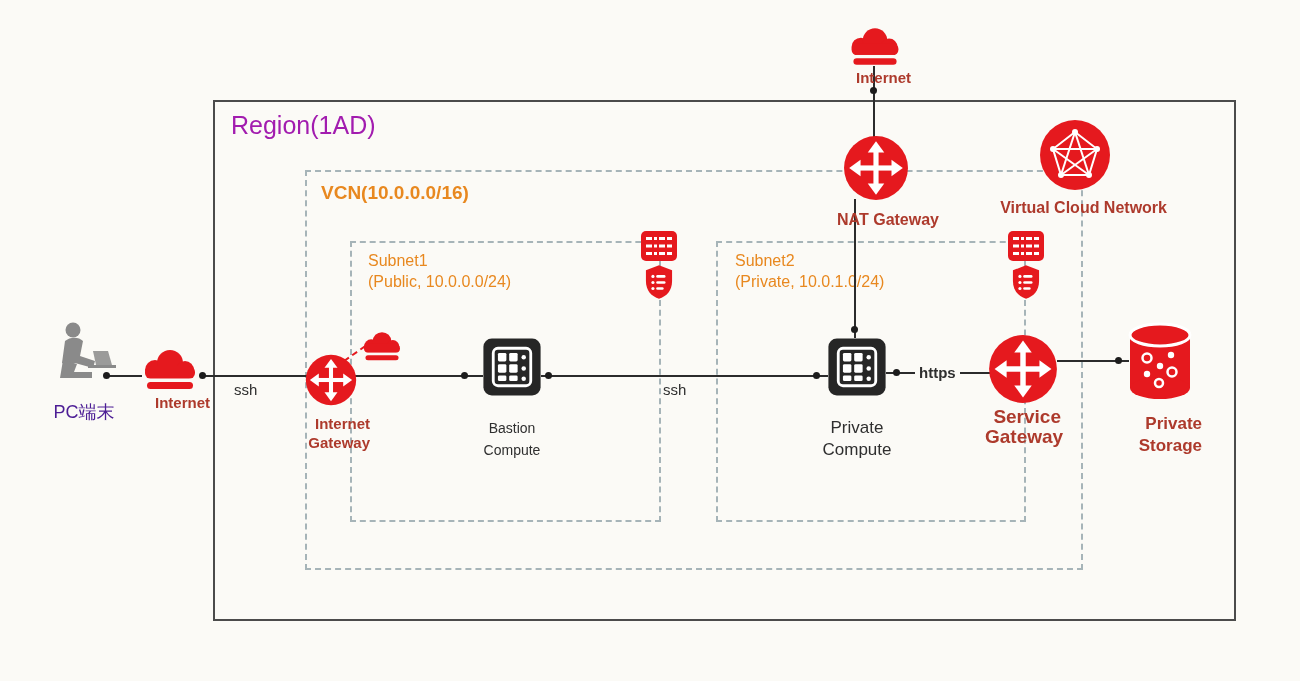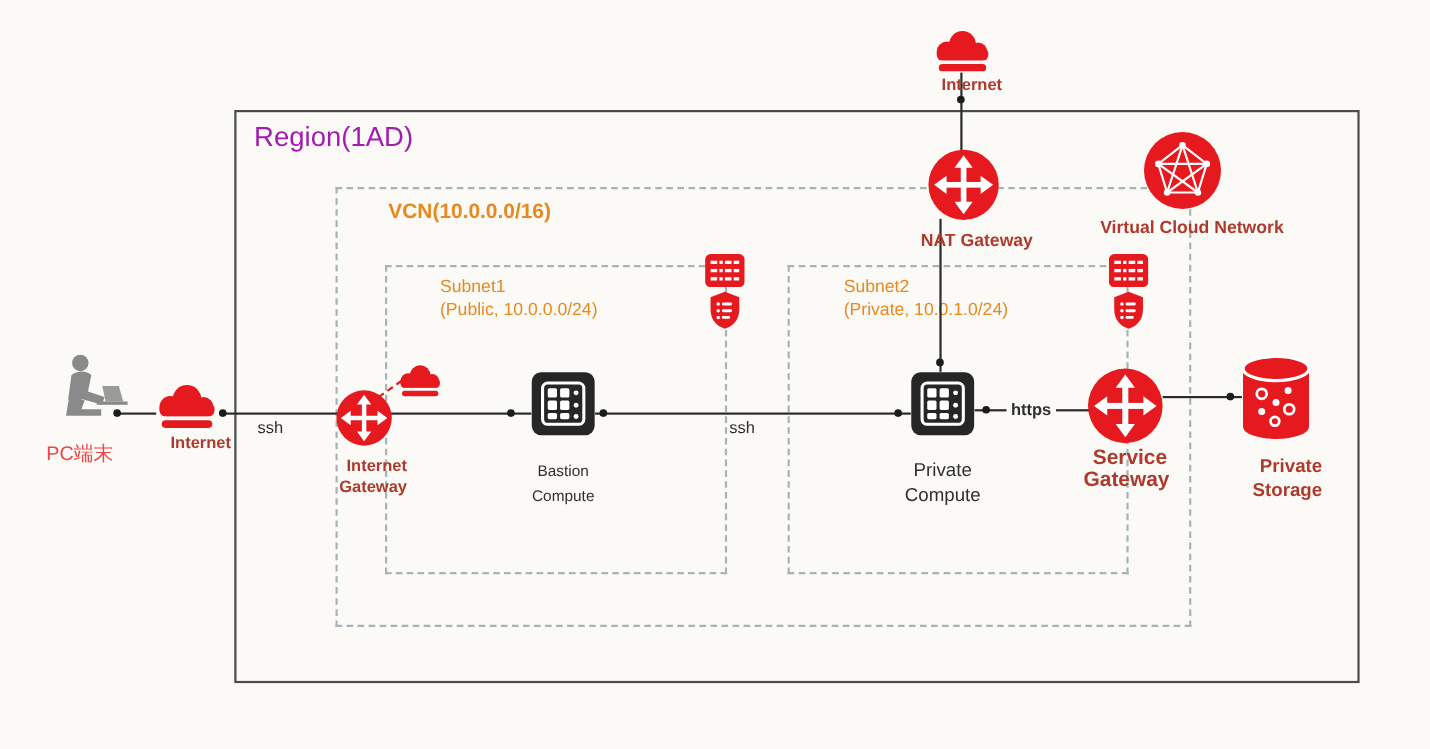--- a/index.html
+++ b/index.html
@@ -7,21 +7,21 @@
   .canvas { position:relative; width:1300px; height:681px; background:#fbfaf6; overflow:hidden; }
   .abs { position:absolute; }
   .box-solid { border:2px solid #4b4b4b; }
   .box-dashed { border:2px dashed #a6b4b8; }
   .edge { background:#2b2b2b; }
   .edge.h { height:2px; }
   .edge.v { width:2px; }
   .dot { width:7px; height:7px; border-radius:50%; background:#1c1c1c; }
   .lbl-red { color:var(--label-red,#ad3a2c); font-weight:bold; text-align:right; }
   .lbl-dark { color:#2f2f2f; font-weight:normal; text-align:center; }
-  .lbl-orange { color:var(--orange,#e8881f);margin-left:32px; }
+  .lbl-orange { color:var(--orange,#e8881f); }
   .icon-red { color:var(--icon-red,#e5191e); }
   .icon-dark { color:#262626; }
   .icon-gray { color:#8a8a8a; }
   .edge-label { background:#fbfaf6; padding:0 4px; font-weight:bold; color:#2f2f2f; font-size:15px; }
   .two-line span { display:block; }
   svg { display:block; width:100%; height:100%; }
 </style>
 </head>
 <body>
 
@@ -70,21 +70,21 @@
         <circle cx="27" cy="10" r="7.5"></circle>
         <path d="M19 21 C24 16.5 33 16.5 37 21 L34 36 L49 41 L47 48 L29 43 L23 45 L16 43 Z"></path>
         <path d="M17 40 L31 44 L28 52 L46 52 L46 58 L14 58 Z"></path>
         <rect x="42" y="45" width="28" height="3"></rect>
       </g>
       <g fill="currentColor" opacity="0.85">
         <path d="M47 31 L62 31 L66 45 L50 45 Z"></path>
       </g>
     </svg>
   </div>
-  <div class="abs" style="left:42px;top:400px;width:84px;font-size:18px;color:#ef4444;">PC端末</div>
+  <div class="abs" style="left:42px;top:400px;width:84px;text-align:center;font-size:18px;color:#4c1d95;">PC端末</div>
 
   <div class="abs icon-red" style="left:138px;top:349px;width:64px;height:42px;">
     <svg viewBox="0 0 64 42">
       <g fill="currentColor">
         <circle cx="17" cy="21" r="10"></circle>
           <circle cx="32" cy="14" r="13"></circle>
           <circle cx="47" cy="21" r="9"></circle>
         <rect x="7" y="17" width="50" height="13" rx="6"></rect>
       </g>
       <rect x="5" y="29.5" width="54" height="3" fill="#fbfaf6"></rect>

